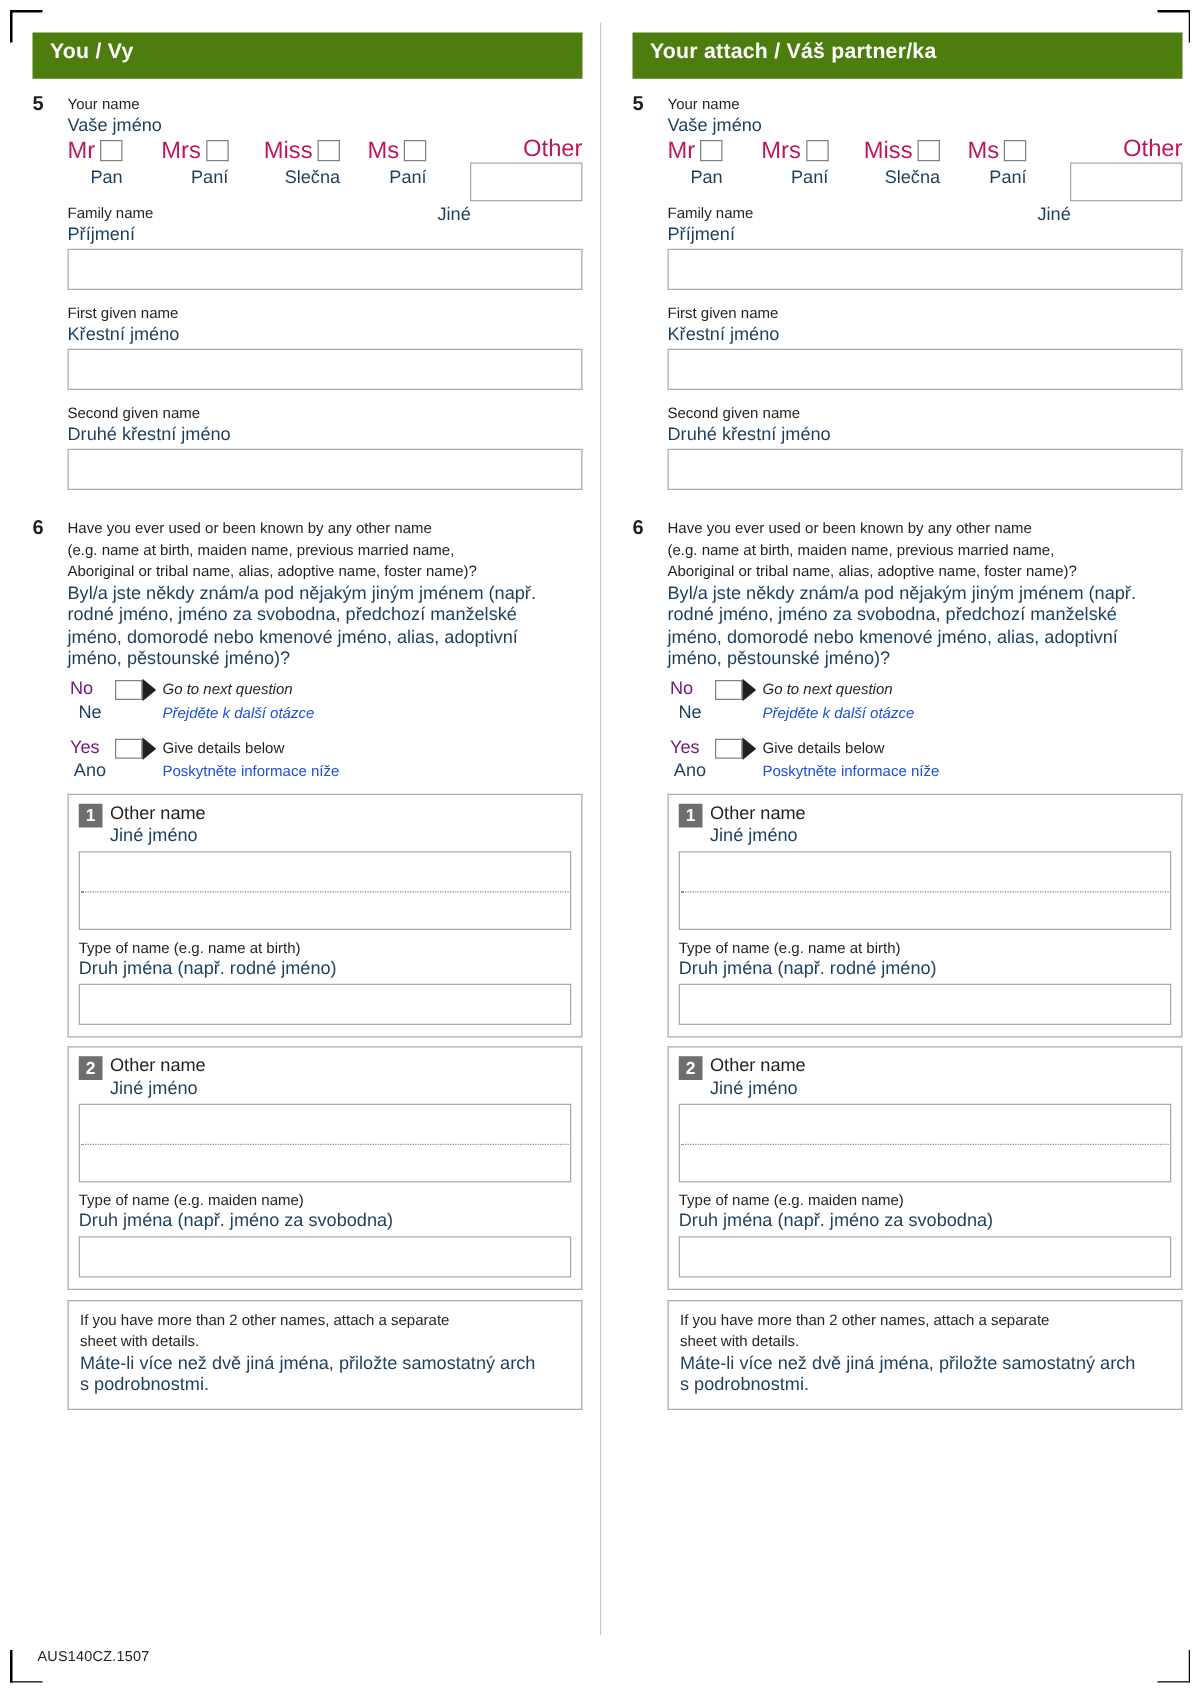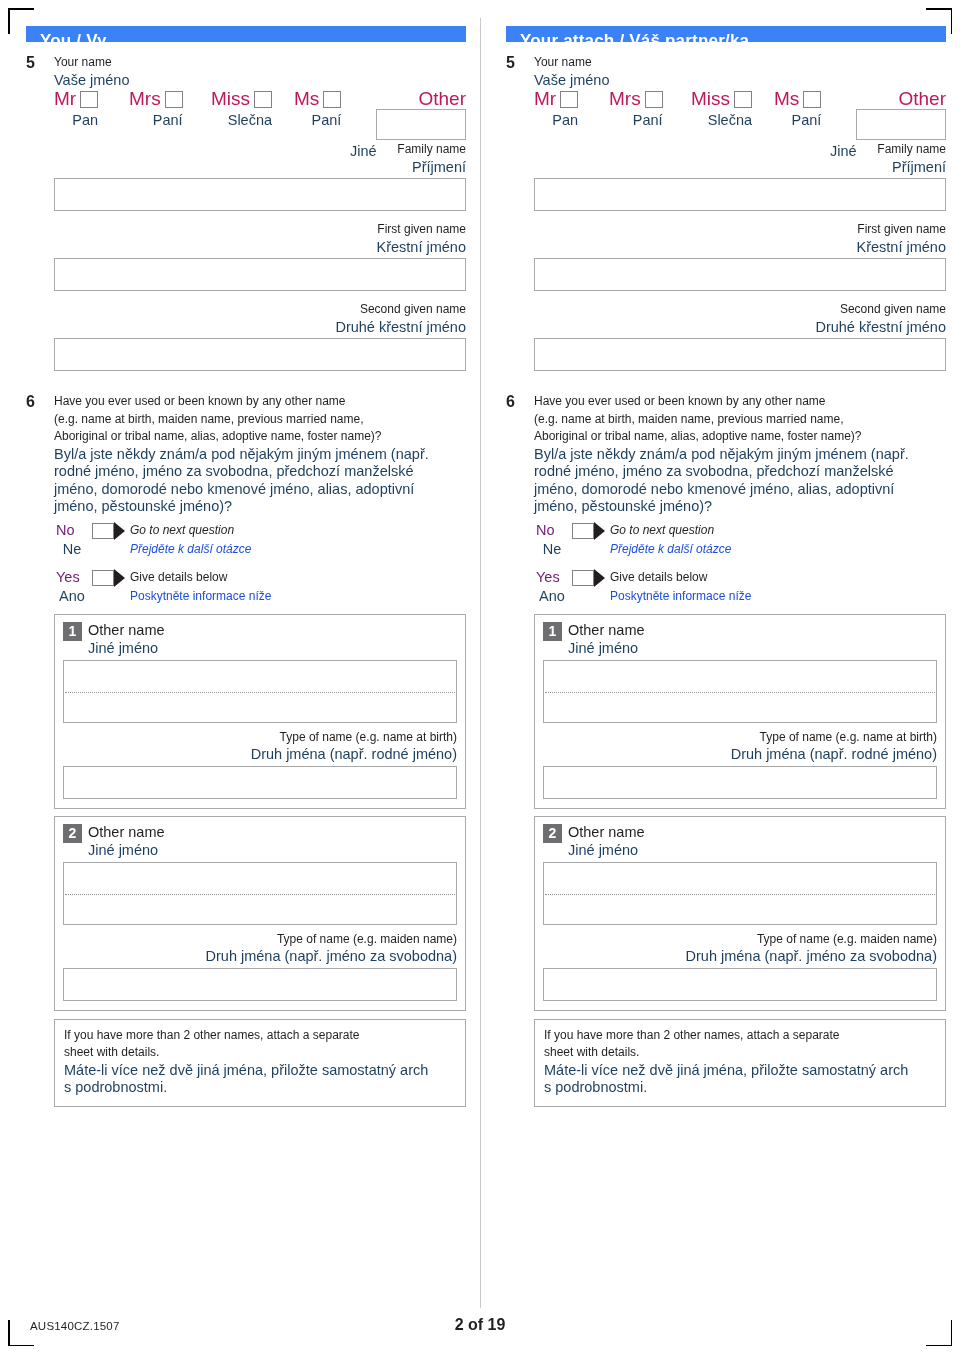--- a/index.html
+++ b/index.html
@@ -48,27 +48,27 @@
   .col {
     position:absolute;
     top:26px;
     width:440px;
   }
   .col-left  { left:26px; }
   .col-right { left:506px; }
 
   
   .banner {
-    background:#3b82f6;
+    background:#4d7c0f;
     color:#ffffff;
     font-size:17px;
     font-weight:bold;
     letter-spacing:.2px;
     padding:5px 0 6px 14px;
-    height:16px;
+    height:37px;
     line-height:20px;
   }
 
   
   .q { position:relative; margin-top:12px; }
   .qnum {
     position:absolute;
     left:0; top:0;
     width:22px;
     font-size:16px;
@@ -125,21 +125,21 @@
     border-top:1px dotted #8d8f92;
   }
   .field.other {
     width:90px;
     height:31px;
     display:inline-block;
     margin:0;
     vertical-align:top;
   }
 
-  .lblpair { margin-top:10px;text-align:right; }
+  .lblpair { margin-top:10px; }
   .lblpair.tight { margin-top:6px; }
 
   
   .ynblock { margin-top:6px; margin-left:2px; }
   .ynrow { position:relative; height:19px; }
   .ynrow .word {
     position:absolute; left:0; top:0;
     width:32px;
     font-size:14.5px;
   }
@@ -485,15 +485,14 @@
           <div class="en">If you have more than 2 other names, attach a separate</div>
           <div class="en">sheet with details.</div>
           <div class="cz">Máte-li více než dvě jiná jména, přiložte samostatný arch</div>
           <div class="cz">s podrobnostmi.</div>
         </div>
       </div>
     </div>
   </div>
 
   <div class="footer-code">AUS140CZ.1507</div>
-  <div class="footer-page">2 of 19</div>
 
 </div>
 
 </body></html>

